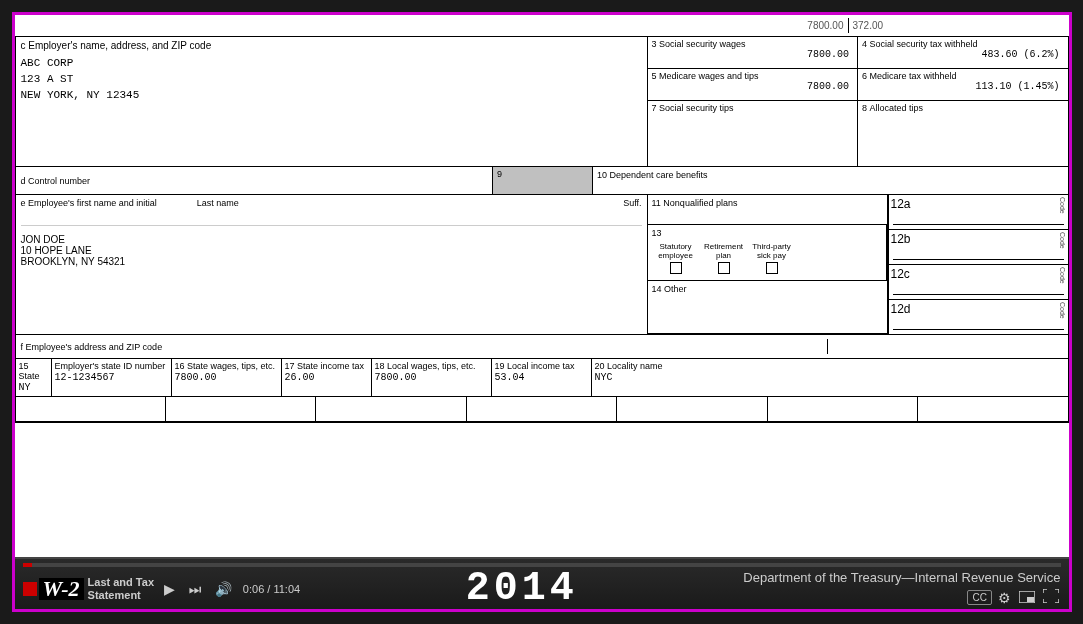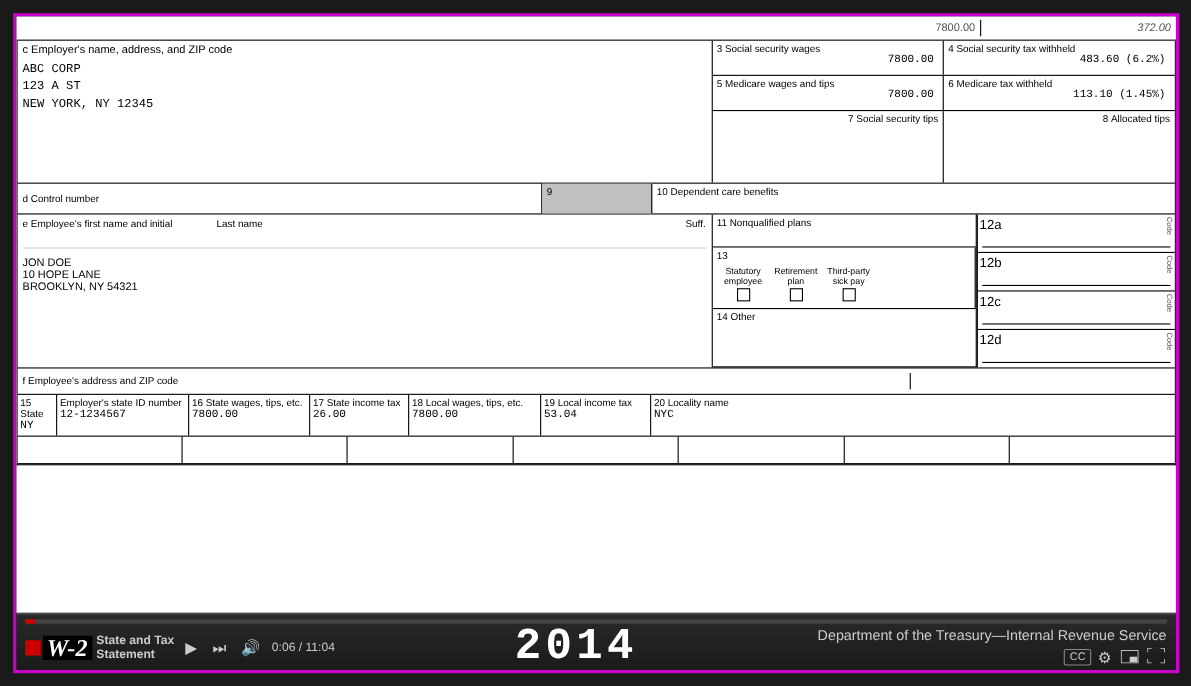--- a/index.html
+++ b/index.html
@@ -46,28 +46,26 @@
       flex: 1;
       border-right: 1px solid #000;
       padding: 2px 4px;
       font-size: 10px;
       display: flex;
       align-items: center;
       justify-content: flex-end;
       color: #555;
     }
     .top-partial .cell-right {
-      width: 177px;
+      width: 220px;
       padding: 2px 4px;
       font-size: 10px;
       display: flex;
       align-items: center;
-      justify-content: flex-end;
       color: #555;
-      font-style: italic;
     }
     
     .row-c-wrapper {
       display: flex;
       border-bottom: 1px solid #000;
       min-height: 130px;
     }
     .cell-c {
       flex: 1;
       border-right: 1px solid #000;
@@ -443,21 +441,21 @@
                 </div>
                 <div class="field-val">7800.00</div>
               </div>
               <div class="right-cell">
                 <div class="field-num">
                   <span>6</span>&nbsp;<span>Medicare tax withheld</span>
                 </div>
                 <div class="field-val">113.10 (1.45%)</div>
               </div>
             </div>
-            <div class="right-row" style="flex:1;text-align:right;">
+            <div class="right-row" style="flex:1;">
               <div class="right-cell">
                 <div class="field-num">
                   <span>7</span>&nbsp;<span>Social security tips</span>
                 </div>
               </div>
               <div class="right-cell">
                 <div class="field-num">
                   <span>8</span>&nbsp;<span>Allocated tips</span>
                 </div>
               </div>
@@ -620,21 +618,21 @@
     <div class="controls-bottom">
 
       <div class="form-logo">
         <div style="display:flex;align-items:center;">
           <div class="red-square"></div>
           <span class="w2-badge">
             <span style="font-style:italic;">W-2</span>
           </span>
         </div>
         <div class="title-wage-tax">
-          <span class="title-line1">State and Tax</span>
+          <span class="title-line1">Last and Tax</span>
           <span class="title-line2">Statement</span>
         </div>
       </div>
 
       <button class="btn-icon">▶</button>
       <button class="btn-icon">⏭</button>
       <button class="btn-icon">🔊</button>
       <span class="time-display">
         <span>0:06</span> / <span>11:04</span>
       </span>

